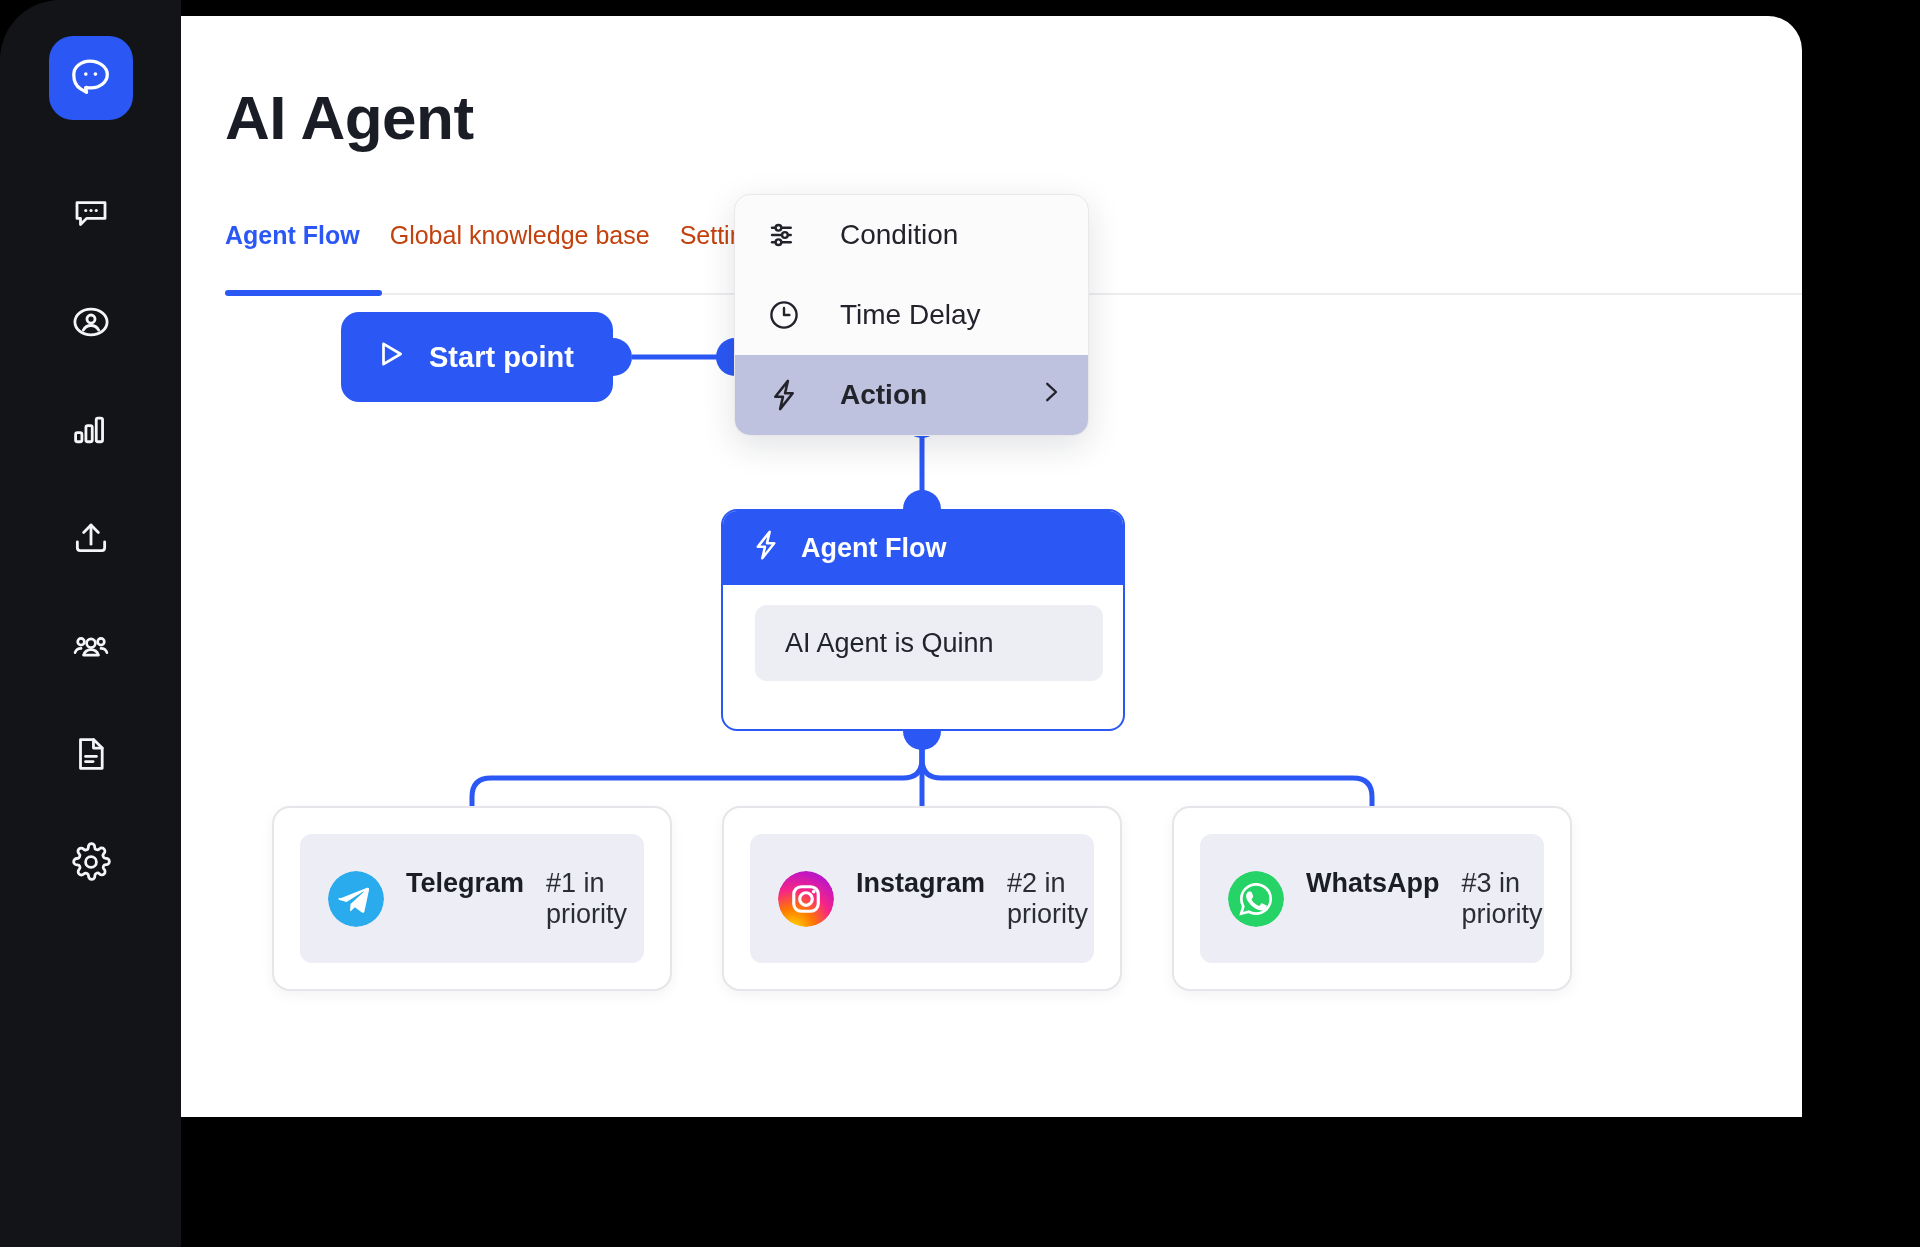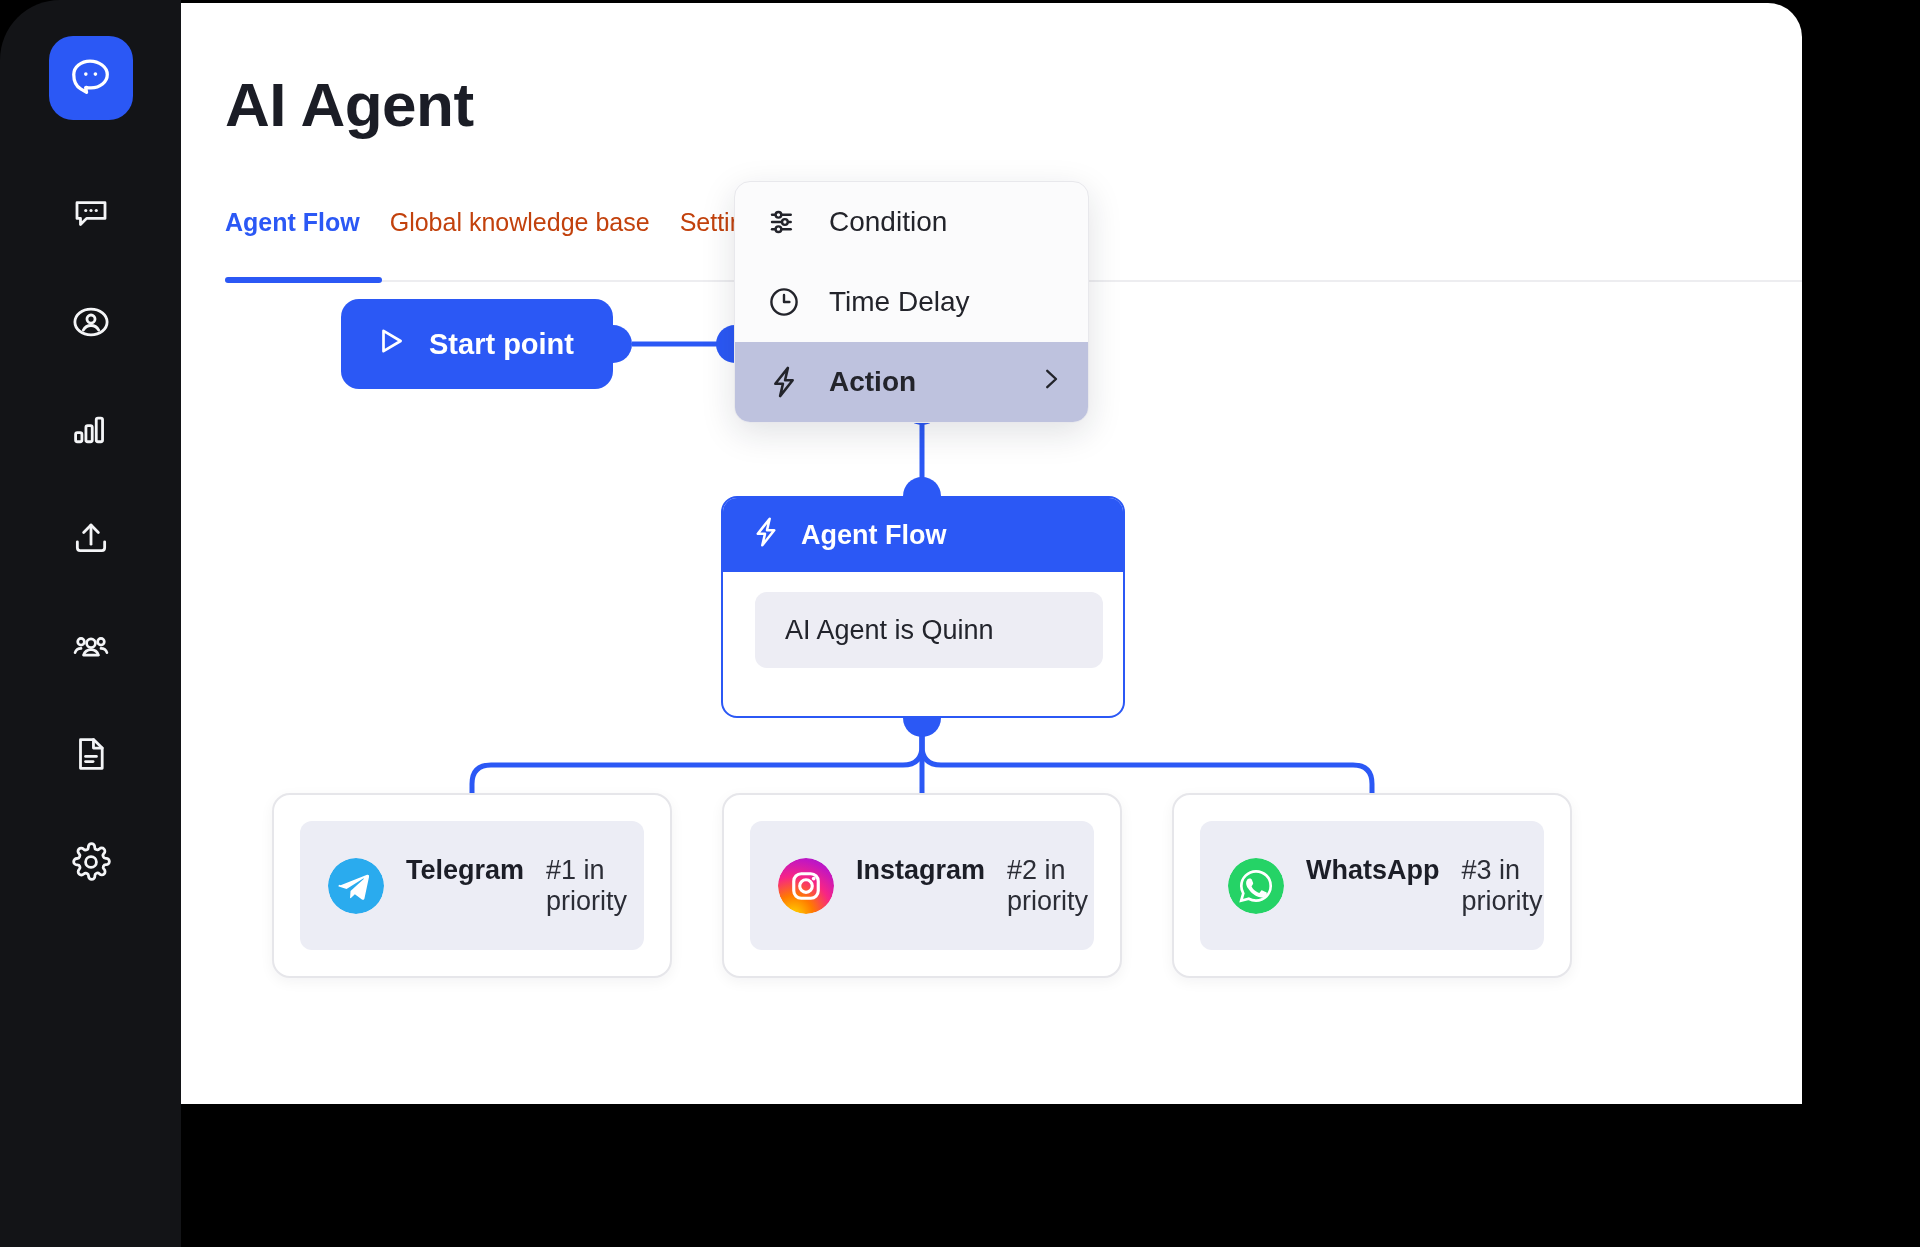--- a/index.html
+++ b/index.html
@@ -27,21 +27,21 @@
   .nav-list { margin-top: 72px; display: flex; flex-direction: column; gap: 64px; align-items: center; width: 100%; }
   .nav-item {
     width: 60px; height: 44px;
     display: flex; align-items: center; justify-content: center;
     cursor: pointer;
   }
   .nav-item svg { display: block; }
 
   
   .panel {
-    position: absolute; left: 181px; top: 3px;
+    position: absolute; left: 181px; top: 16px;
     width: 1621px; height: 1101px;
     background: #ffffff;
     border-top-right-radius: 34px;
     overflow: visible;
   }
   .page-title {
     position: absolute; left: 44px; top: 66px;
     font-size: 62px; font-weight: 700; color: #1B1D26;
     letter-spacing: -0.5px;
   }
@@ -90,21 +90,21 @@
     width: 355px;
     background: #FBFBFC;
     border-radius: 16px;
     border: 1px solid #E8E8EC;
     box-shadow: 0 10px 34px rgba(24,28,50,0.13);
     overflow: hidden;
     z-index: 30;
   }
   .menu-item {
     height: 80px; display: flex; align-items: center;
-    padding: 0 22px 0 30px; gap: 26px;
+    padding: 0 22px 0 30px; gap: 37px;
     font-size: 28px; color: #23242B; cursor: pointer;
   }
   .menu-item.highlight { background: #BEC2DE; font-weight: 700; }
   .menu-item .mi-label { flex: 1; }
   .menu-icon { width: 38px; height: 38px; display: flex; align-items: center; justify-content: center; flex: 0 0 38px; }
 
   
   .node-agent {
     position: absolute; left: 540px; top: 493px;
     width: 404px; height: 222px;

